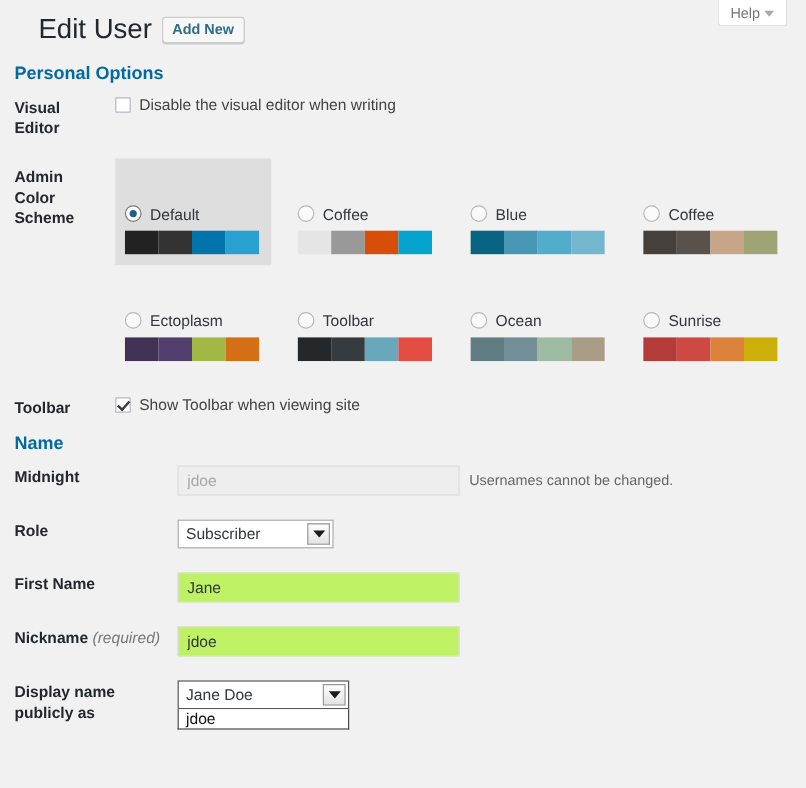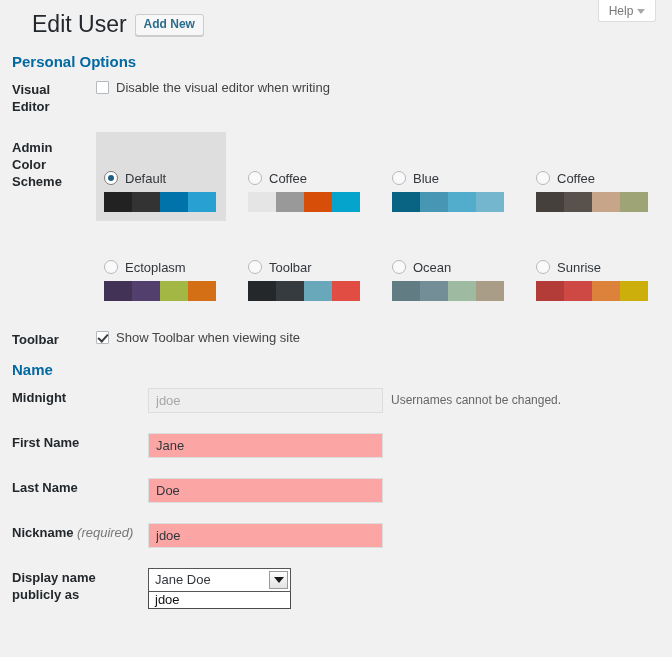--- a/index.html
+++ b/index.html
@@ -179,21 +179,21 @@
     width: 112px;
     overflow: hidden;
   }
   .palette span { flex: 1 1 25%; display: block; }
 
   
   .txt {
     box-sizing: border-box;
     height: 25px;
     border: 1px solid #ddd;
-    background: #fca5a5;
+    background: #bef264;
     font-family: "Liberation Sans", sans-serif;
     font-size: 13px;
     color: #32373c;
     padding: 0 7px;
     line-height: 23px;
     border-radius: 0;
     outline: none;
   }
   .txt.wide { width: 235px; }
   .txt.readonly {
@@ -414,34 +414,39 @@
       <tr>
     <th>Midnight</th>
     <td>
       <div class="field-row">
         <input class="txt wide readonly" type="text" readonly="" value="jdoe" style="">
         <span class="desc">Usernames cannot be changed.</span>
       </div>
     </td>
   </tr>
 
+  <tr>
+    <th>Role</th>
+    <td>
+      <div class="select">
+        <span>Subscriber</span>
+        <span class="arrow-box">
+              <span class="tri"></span>
+            </span>
+      </div>
+    </td>
+  </tr>
 
   <tr>
     <th>First Name</th>
     <td>
       <input class="txt wide" type="text" value="Jane" style="">
     </td>
   </tr>
 
-  <tr>
-    <th>Last Name</th>
-    <td>
-      <input class="txt wide" type="text" value="Doe" style="">
-    </td>
-  </tr>
 
   <tr>
     <th>
       <span>Nickname</span>
       <span class="req">(required)</span>
     </th>
     <td>
       <input class="txt wide" type="text" value="jdoe" style="">
     </td>
   </tr>

